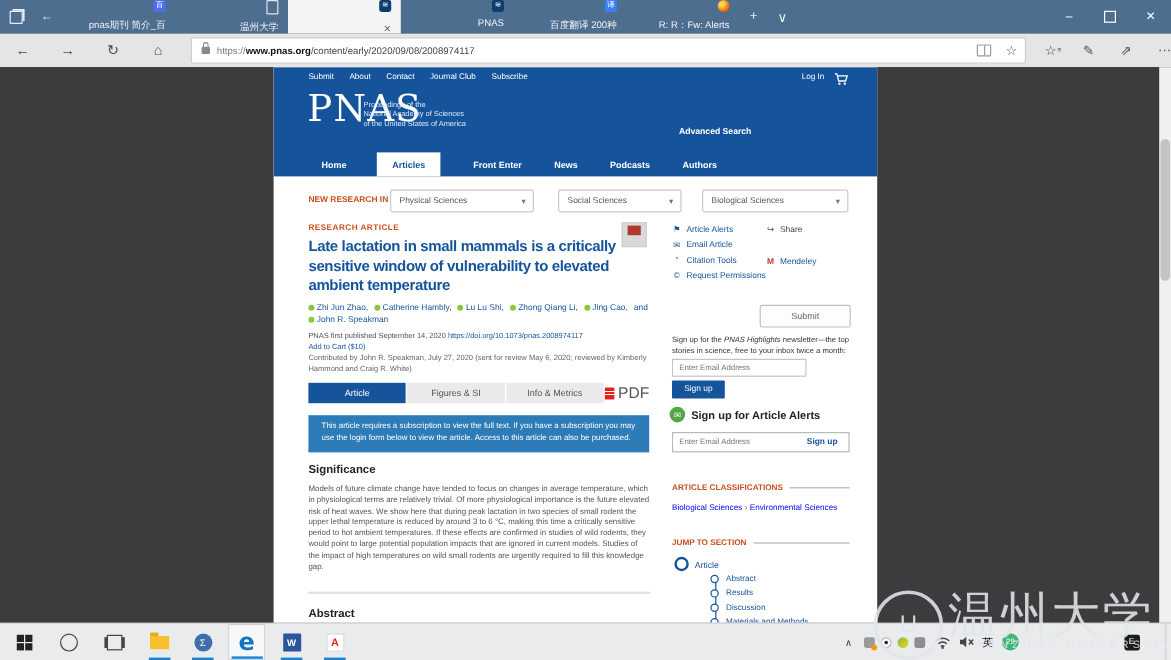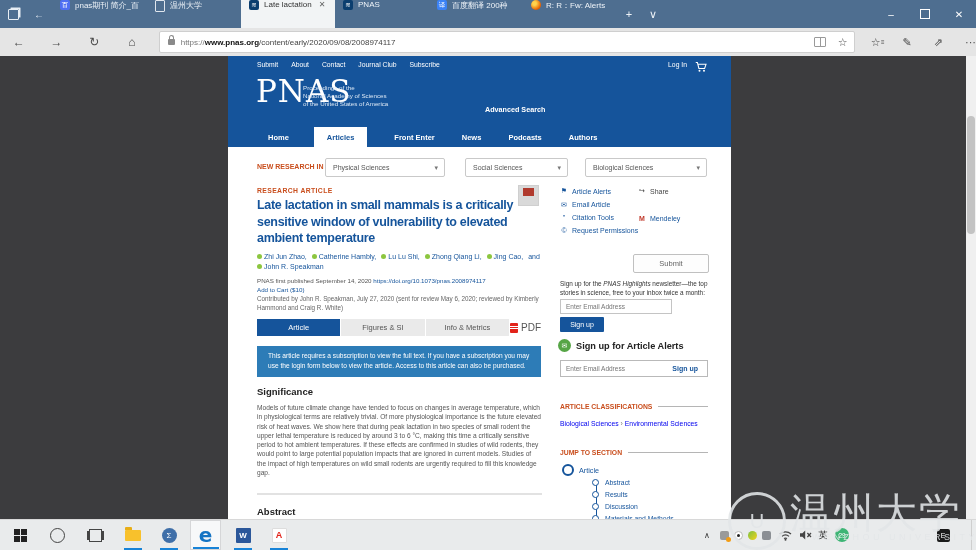--- a/index.html
+++ b/index.html
@@ -2,21 +2,21 @@
 <html><head>
 <meta charset="utf-8">
 <style>
   html,body{margin:0;padding:0;background:#000;}
   #app{position:relative;width:976px;height:550px;overflow:hidden;font-family:"Liberation Sans",sans-serif;background:#3c3c3e;}
   
   .tabbar{position:absolute;left:0;top:0;width:976px;height:28px;background:#4e6e90;display:flex;align-items:stretch;color:#eef3f8;}
   .tabtool{width:26px;display:flex;align-items:center;justify-content:center;}
   .ic-box{width:9px;height:9px;border:1.2px solid #e8eef4;border-radius:1px;box-shadow:2px -2px 0 -0.5px #e8eef4;}
   .ic-aside{font-size:10px;color:#e8eef4;}
-  .tab{display:flex;align-items:flex-start;gap:5px;padding:0 8px;max-width:96px;min-width:78px;font-size:8px;white-space:nowrap;overflow:hidden;cursor:default;}
+  .tab{display:flex;align-items:flex-end;gap:5px;padding:0 8px;max-width:96px;min-width:78px;font-size:8px;white-space:nowrap;overflow:hidden;cursor:default;flex-direction:column;}
   .tab .lbl{overflow:hidden;text-overflow:clip;white-space:nowrap;}
   .tab.active{background:#f2f4f5;color:#333;}
   .chip{flex:0 0 auto;width:10px;height:10px;border-radius:2px;font-size:6.5px;line-height:10px;text-align:center;color:#fff;}
   .chip.c0{background:#4e6ef2;}
   .chip.c1{background:transparent;border:1px solid #dfe6ee;width:8px;height:10px;border-radius:1px;}
   .chip.c2{background:#d93026;border-radius:50%;}
   .chip.c3,.chip.c4{background:#0b3e6f;}
   .chip.c5{background:#3b82f6;}
   .chip.c6{background:radial-gradient(circle at 35% 35%,#ffd24d 20%,#e66000 70%);border-radius:50%;}
   .tabclose{font-size:8px;color:#666;margin-left:2px;}
@@ -47,21 +47,21 @@
   .page a{text-decoration:none;}
   
   .phead{position:absolute;left:0;top:0;width:503px;height:91px;background:#15549b;}
   .util{position:absolute;left:29px;top:5px;display:flex;gap:13px;font-size:6.8px;color:#fff;}
   .login{position:absolute;right:44px;top:5px;font-size:6.8px;color:#fff;}
   .cart{position:absolute;right:24px;top:3px;}
   .plogo{position:absolute;left:28px;top:17px;font-family:"DejaVu Serif",serif;font-size:31px;color:#fff;letter-spacing:1px;}
   .tagline{position:absolute;left:75px;top:28px;font-size:6.2px;line-height:8px;color:#dce8f5;}
   .searchbox{position:absolute;left:257px;top:27px;width:222px;height:19px;background:#fff;border-radius:2px;display:flex;align-items:center;}
   .searchbox input{flex:1;border:none;outline:none;font-size:7px;color:#333;padding-left:7px;background:transparent;font-family:"Liberation Sans",sans-serif;}
-  .advsearch{position:absolute;left:257px;top:49px;width:222px;text-align:left;font-size:7.2px;font-weight:bold;color:#fff;}
+  .advsearch{position:absolute;left:257px;top:49px;width:222px;text-align:center;font-size:7.2px;font-weight:bold;color:#fff;}
   .mainnav{position:absolute;left:0;top:71px;width:503px;height:20px;display:flex;align-items:stretch;padding-left:40px;box-sizing:border-box;font-size:7.5px;font-weight:bold;color:#fff;}
   .mnav{display:flex;align-items:center;margin-right:27px;}
   .mnav.active{background:#fff;color:#15549b;padding:0 13px;margin-left:-2px;}
   
   .rlabel{position:absolute;left:29px;top:107px;font-size:7px;font-weight:bold;color:#c94e1d;}
   .rsel{position:absolute;top:102px;height:19px;border:1px solid #c9c9c9;border-radius:2px;display:flex;align-items:center;box-sizing:border-box;background:#fff;}
   .rsel span.t{font-size:7px;color:#555;padding-left:7px;flex:1;}
   .rsel span.car{font-size:7px;color:#777;padding-right:6px;}
   
   .kicker{position:absolute;left:29px;top:131px;font-size:6.8px;font-weight:bold;color:#c94e1d;letter-spacing:.4px;}
@@ -73,21 +73,21 @@
   .odot{width:5px;height:5px;border-radius:50%;background:#8cc63f;}
   .pub{position:absolute;left:29px;top:221px;font-size:6.2px;color:#555;white-space:nowrap;}
   .pub a{color:#15549b;}
   .cartlink{position:absolute;left:29px;top:230px;font-size:6.2px;color:#15549b;}
   .contrib{position:absolute;left:29px;top:239px;width:285px;font-size:6.3px;line-height:8.8px;color:#666;}
   .atabs{position:absolute;left:29px;top:263px;width:284px;height:17px;display:flex;align-items:stretch;gap:1px;}
   .atab{width:84px;display:flex;align-items:center;justify-content:center;font-size:7.5px;background:#eaeaea;color:#555;}
   .atab.active{background:#15549b;color:#fff;}
   .pdfwrap{margin-left:auto;display:flex;align-items:center;gap:3px;}
   .pdfic{width:8px;height:10px;background:linear-gradient(#e2231a 0 30%,#fff 30% 40%,#e2231a 40% 55%,#fff 55% 65%,#e2231a 65% 100%);border-radius:1px;}
-  .pdflbl{font-size:10px;color:#555;}
+  .pdflbl{font-size:13px;color:#555;}
   .notice{position:absolute;left:29px;top:290px;width:284px;height:31px;background:#2d7cb7;color:#fff;font-size:6.6px;line-height:9.6px;padding:5px 11px;box-sizing:border-box;}
   .sigh{position:absolute;left:29px;top:330px;font-size:9.5px;font-weight:bold;color:#222;}
   .sigp{position:absolute;left:29px;top:347px;width:285px;font-size:6.6px;line-height:9.3px;color:#555;}
   .mainhr{position:absolute;left:29px;top:437px;width:285px;border-top:2px solid #e2e2e2;}
   .absh{position:absolute;left:29px;top:450px;font-size:9.5px;font-weight:bold;color:#222;}
   
   .sact{position:absolute;display:flex;flex-direction:column;gap:5.5px;font-size:7px;}
   .sacti{display:flex;align-items:center;gap:4px;color:#15549b;}
   .sic{font-size:7px;color:#15549b;width:8px;text-align:center;}
   .sic.red{color:#c0392b;font-weight:bold;}

